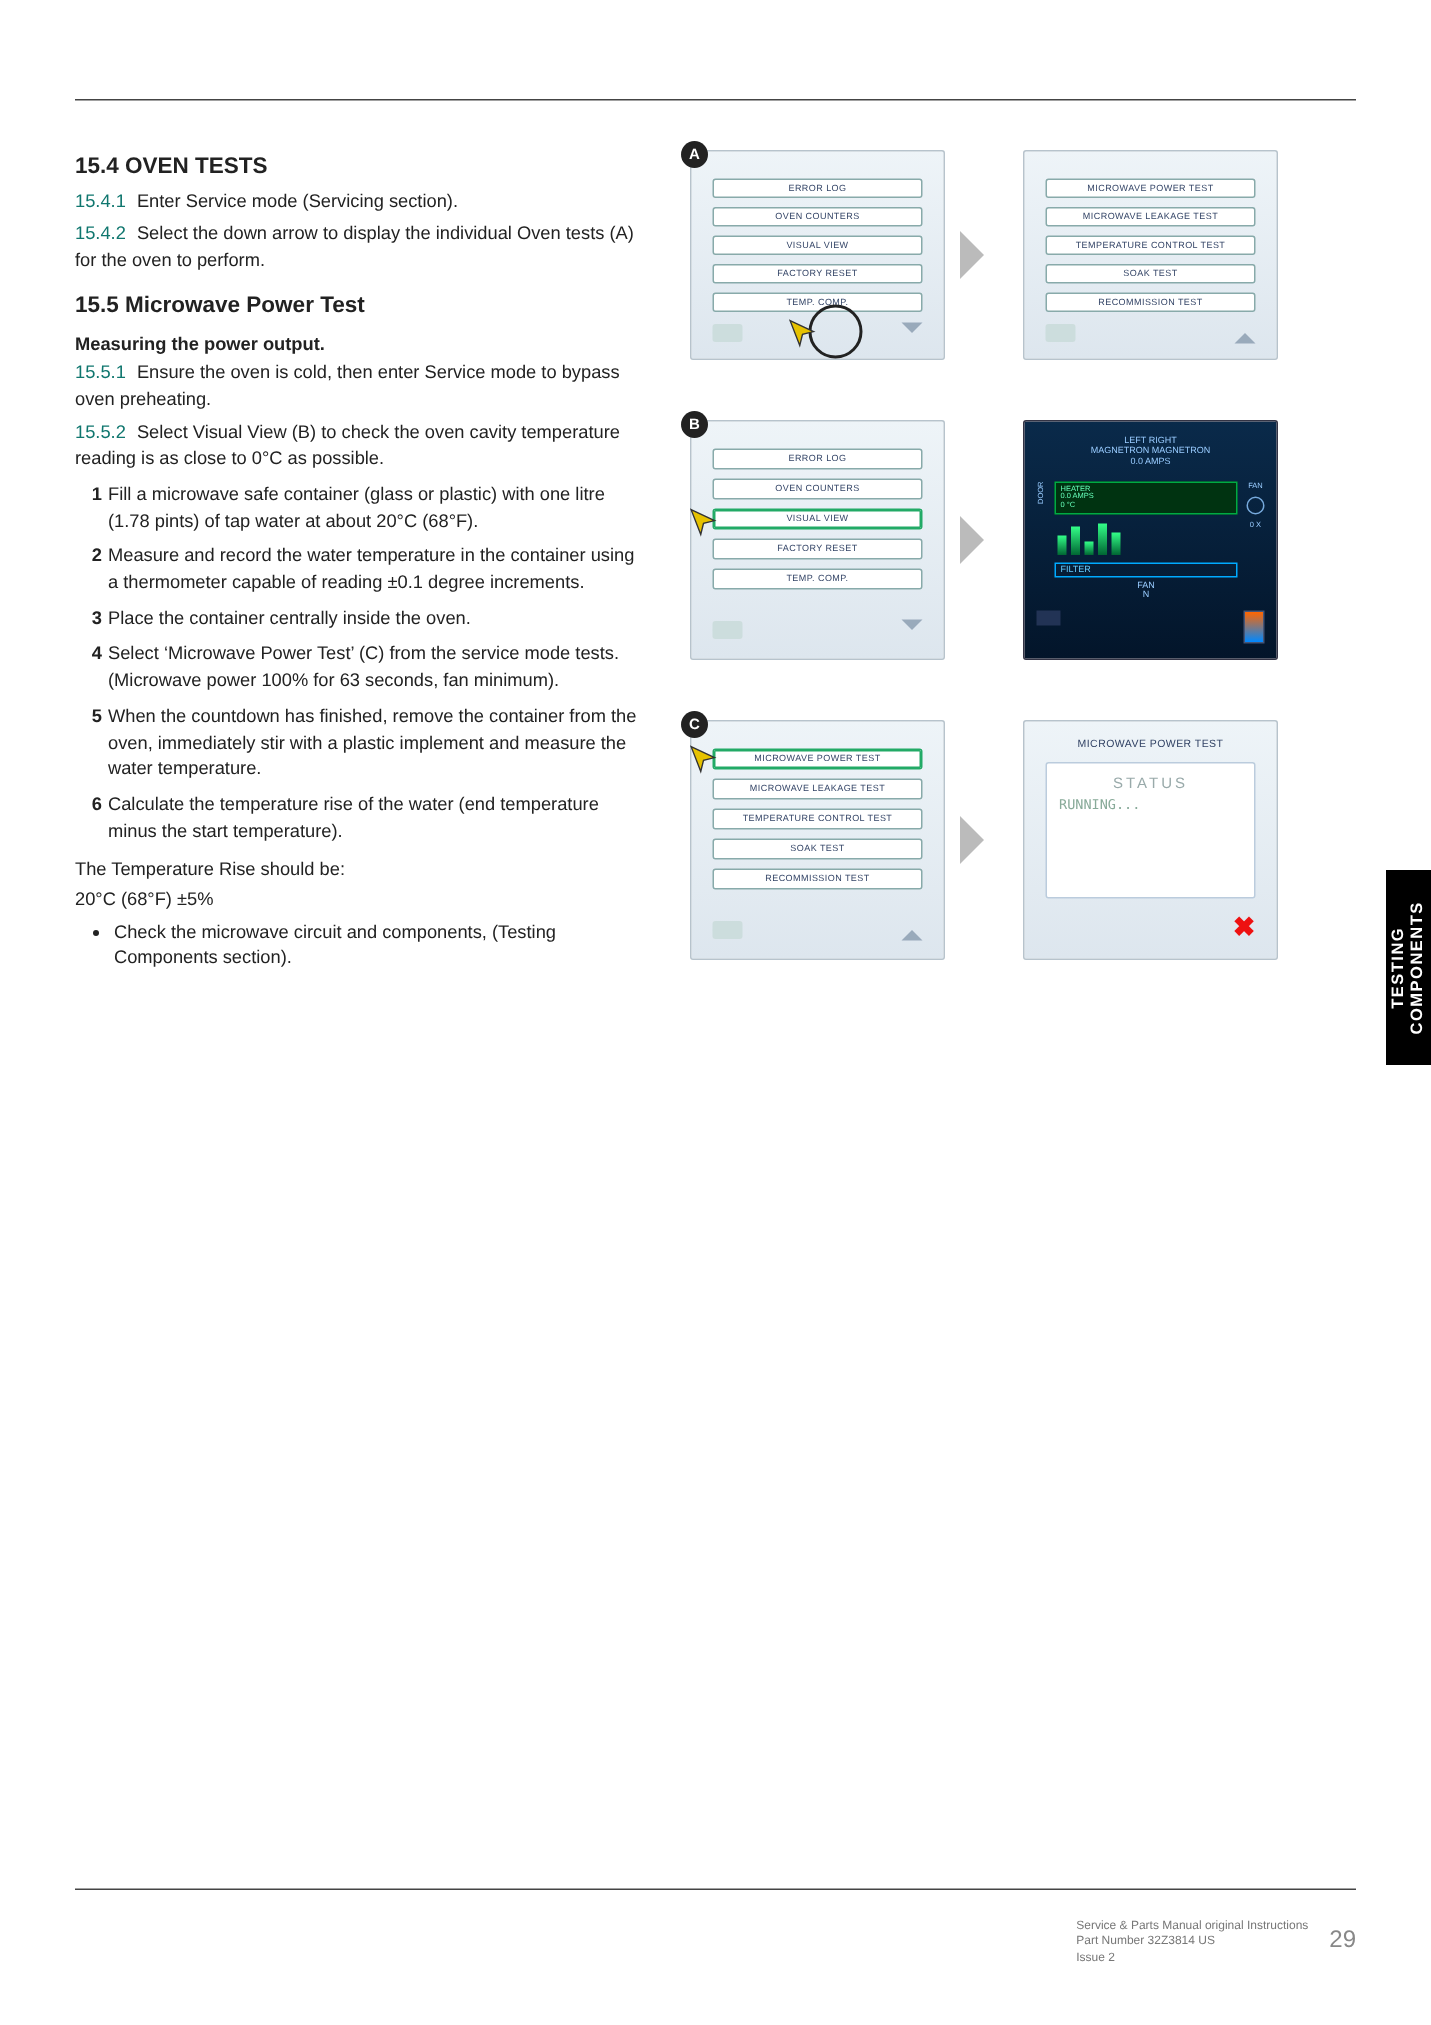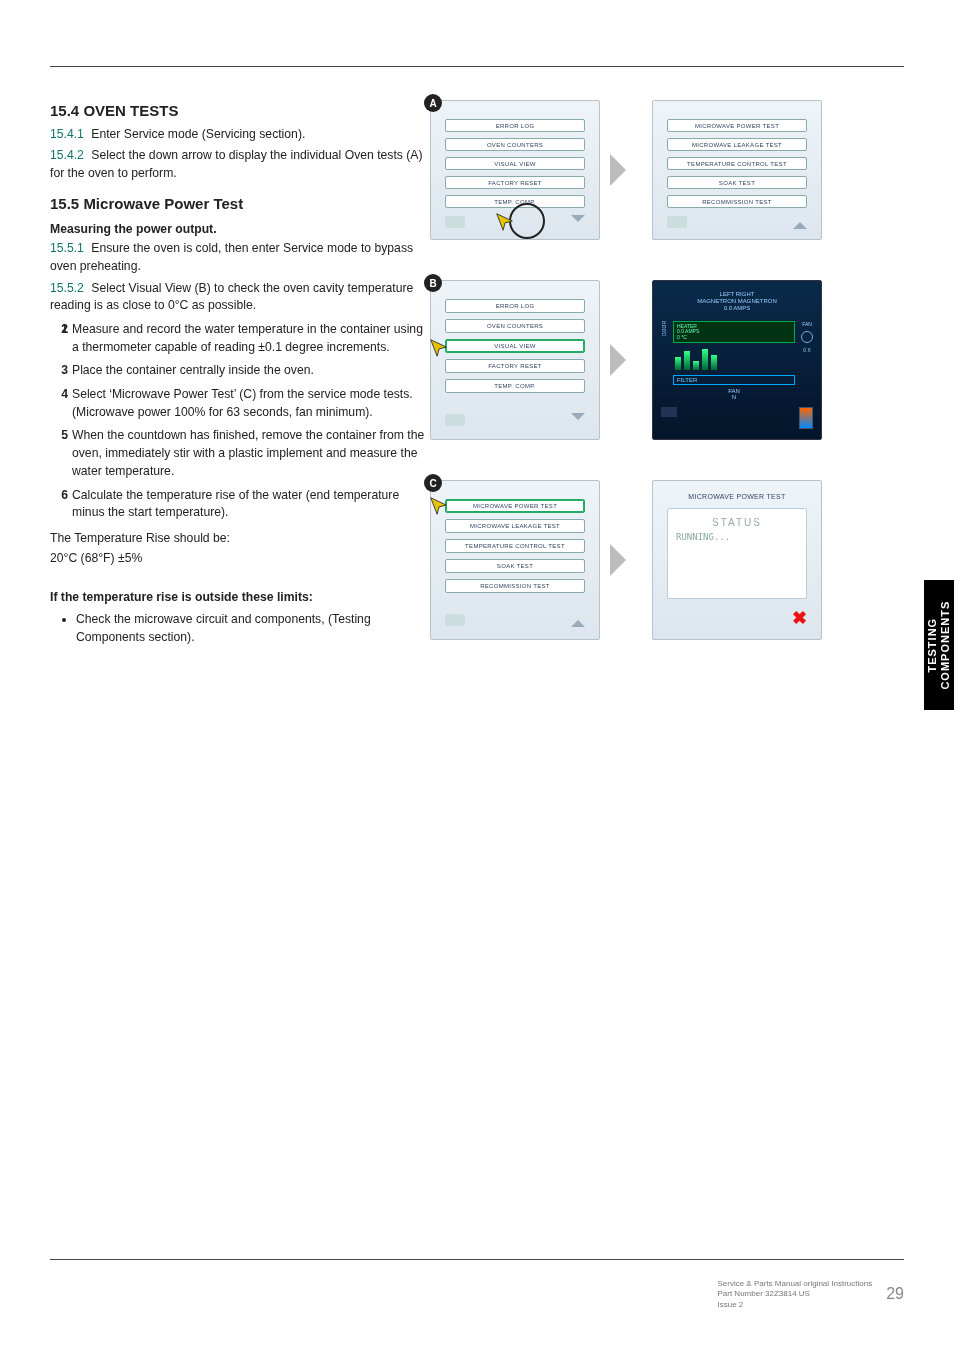--- a/index.html
+++ b/index.html
@@ -1,20 +1,20 @@
 <!DOCTYPE html>
 <html><head>
 <meta charset="utf-8">
 <style>
   * { box-sizing: border-box; margin: 0; padding: 0; }
   html, body { width: 954px; height: 1350px; background: #fff; font-family: "Helvetica Neue", Arial, sans-serif; color: #222; }
   .page { position: relative; width: 954px; height: 1350px; padding: 60px 50px 40px 50px; }
   .rule-top { position: absolute; left: 50px; right: 50px; top: 66px; border-top: 1px solid #444; }
   .rule-bottom { position: absolute; left: 50px; right: 50px; bottom: 90px; border-top: 1px solid #444; }
-  .content { display: flex; margin-top: 40px; }
+  .content { display: flex; gap: 30px; margin-top: 40px; }
   .col-left { flex: 0 0 380px; font-size: 12.2px; line-height: 1.45; }
   .col-right { flex: 1; }
   h2 { font-size: 15px; font-weight: 700; margin-bottom: 4px; }
   .sub { margin-bottom: 4px; }
   .sub .num { color: #0f766e; margin-right: 4px; }
   .bold { font-weight: 700; margin-top: 6px; margin-bottom: 2px; }
   .italic { font-style: italic; margin-bottom: 6px; }
   ol.steps { list-style: none; margin: 6px 0 8px 0; padding-left: 22px; }
   ol.steps li { position: relative; margin-bottom: 6px; }
   ol.steps li .n { position: absolute; left: -22px; top: 0; font-weight: 700; width: 18px; text-align: right; }
@@ -103,32 +103,31 @@
       <div class="sub">
         <span class="num">15.5.1</span>
         <span>Ensure the oven is cold, then enter Service mode to bypass oven preheating.</span>
       </div>
       <div class="sub">
         <span class="num">15.5.2</span>
         <span>Select Visual View (B) to check the oven cavity temperature reading is as close to 0°C as possible.</span>
       </div>
 
       <ol class="steps">
-        <li><span class="n">1</span></li>
+        <li><span class="n">1</span><span>Fill a microwave safe container (glass or plastic) with one litre (1.78 pints) of tap water at about 20°C (68°F).</span></li>
         <li><span class="n">2</span><span>Measure and record the water temperature in the container using a thermometer capable of reading ±0.1 degree increments.</span></li>
         <li><span class="n">3</span><span>Place the container centrally inside the oven.</span></li>
         <li><span class="n">4</span><span>Select ‘Microwave Power Test’ (C) from the service mode tests. (Microwave power 100% for 63 seconds, fan minimum).</span></li>
         <li><span class="n">5</span><span>When the countdown has finished, remove the container from the oven, immediately stir with a plastic implement and measure the water temperature.</span></li>
         <li><span class="n">6</span><span>Calculate the temperature rise of the water (end temperature minus the start temperature).</span></li>
       </ol>
 
       <div class="plain">The Temperature Rise should be:</div>
       <div class="plain" style="margin-top:2px">20°C (68°F) ±5%</div>
 
-      <div class="bold" style="margin-top:22px">If the temperature rise is outside these limits:</div>
       <ul class="bullets">
         <li>Check the microwave circuit and components, (Testing Components section).</li>
       </ul>
     </div>
 
     <div class="col-right">
 
       <div class="fig">
         <div class="badge">A</div>
         <div class="fig-row">

